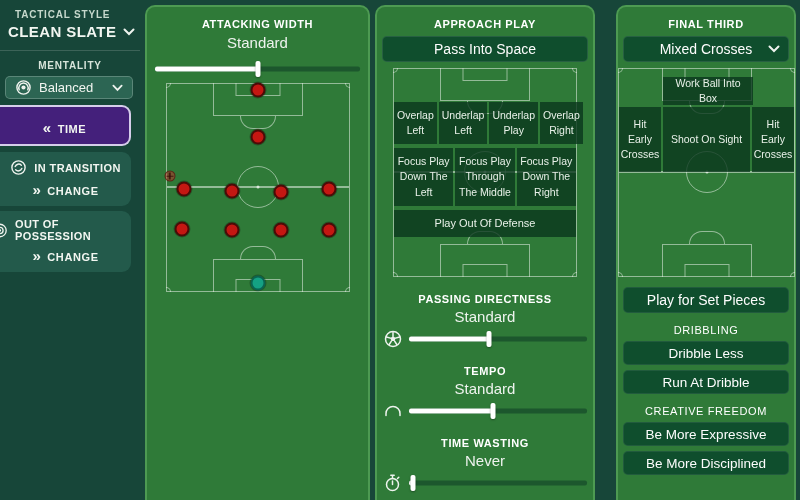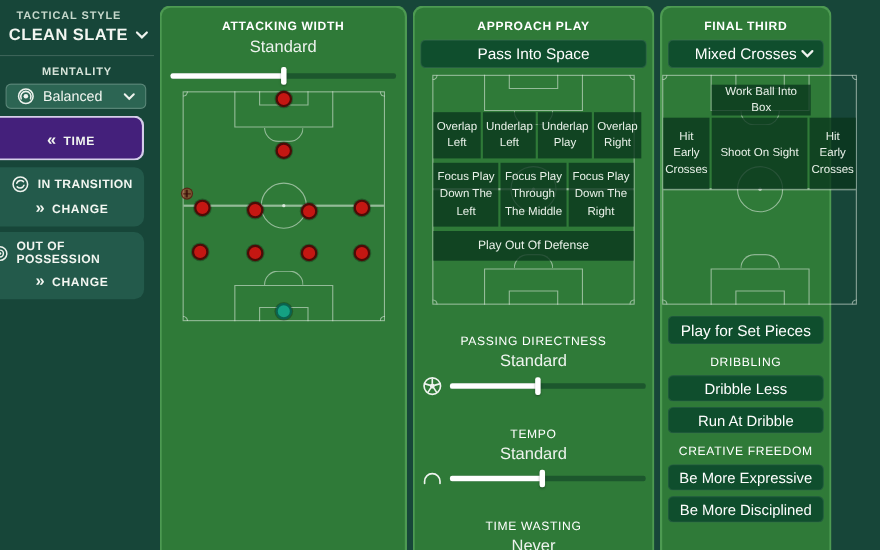--- a/index.html
+++ b/index.html
@@ -26,34 +26,34 @@
   .card-row { display:flex; align-items:center; justify-content:center; gap:7px; font-size:11px; font-weight:bold; letter-spacing:.4px; }
   .card-action { margin-top:9px; display:flex; align-items:center; justify-content:center; gap:6px; font-size:11px; font-weight:bold; letter-spacing:.6px; cursor:pointer; }
   .chevs { font-size:15px; font-weight:bold; line-height:10px; position:relative; top:-1px; }
   .mt6{margin-top:6px;} .mt5{margin-top:5px;}
 
   
   .panel { position:absolute; top:5px; bottom:0; background:var(--panel,#2f7a38);
     border:2px solid var(--panel-border,#4d9a52); border-bottom:none; border-radius:10px 10px 0 0; }
   .p1 { left:145px; width:225px; }
   .p2 { left:375px; width:220px; }
-  .p3 { left:600px; width:156px; }
+  .p3 { left:616px; width:180px; }
   .panel-title { margin-top:11px; text-align:center; font-size:11px; font-weight:bold; letter-spacing:.6px; color:#fff; }
   .big-value { margin-top:4px; text-align:center; font-size:15px; color:#eef3ee; }
   .dd-btn { margin:6px 5px 0; height:26px; background:var(--dark-button,#0f4e2d); border:1px solid rgba(255,255,255,.10);
     border-radius:5px; display:flex; align-items:center; justify-content:center; font-size:14px; color:#fdfdfd; position:relative; cursor:pointer; }
   .dd-btn .chev-abs { position:absolute; right:8px; top:50%; transform:translateY(-50%); }
 
   
   .slider { position:relative; height:17px; flex:1; cursor:pointer; }
   .slider .track { position:absolute; left:0; right:0; top:50%; transform:translateY(-50%); height:5px; background:var(--slider-track,#1c572d); border-radius:2px; }
   .slider .fill { position:absolute; left:0; top:0; bottom:0; width:var(--pct,50%); background:#fff; border-radius:2px; }
   .slider .handle { position:absolute; left:var(--pct,50%); top:50%; transform:translate(-50%,-50%); width:5px; height:16px; background:#fff; border-radius:2px; box-shadow:0 1px 2px rgba(0,0,0,.35); }
   .aw-slider { margin:9px 8px 0; display:flex; }
-  .sl-label { margin-top:28px; text-align:center; font-size:11px; font-weight:normal; letter-spacing:.6px; color:#fff; }
+  .sl-label { margin-top:16px; text-align:center; font-size:11px; font-weight:bold; letter-spacing:.6px; color:#fff; }
   .sl-value { margin-top:3px; text-align:center; font-size:15px; color:#eef3ee; }
   .sl-row { display:flex; align-items:center; gap:6px; margin:4px 6px 0; }
   .sl-icon { flex:none; width:20px; height:20px; }
 
   
   .pitch { position:relative; margin:6px auto 0; border:1.5px solid var(--pitch-line-solid,rgba(232,240,232,.55)); }
   .pw184 { width:184px; height:209px; }
   .pw177 { width:177px; height:209px; }
   .pline { background:rgba(232,240,232,.55); }
   .halfway { position:absolute; left:0; right:0; top:102px; height:1.5px; }

